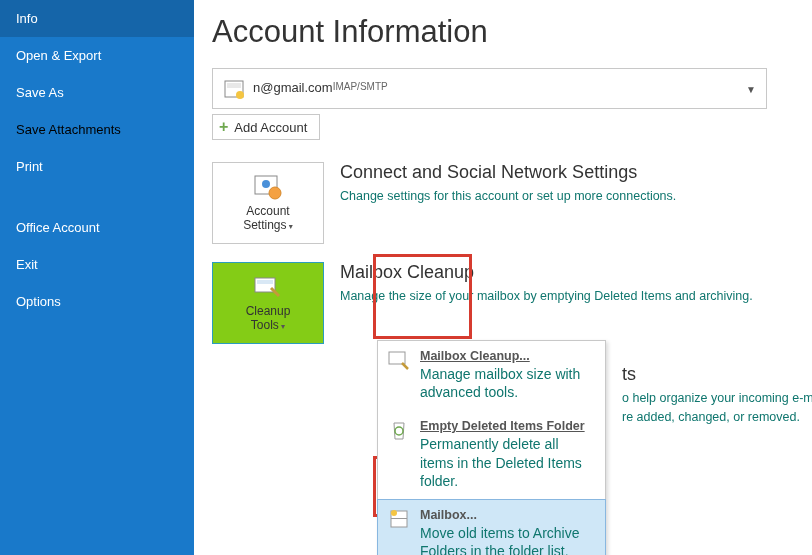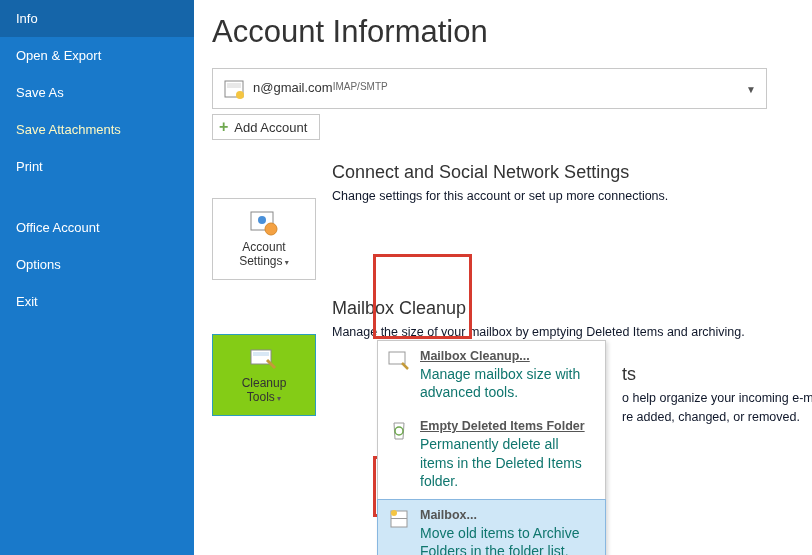--- a/index.html
+++ b/index.html
@@ -1,36 +1,36 @@
 <!DOCTYPE html>
 <html><head>
 <meta charset="utf-8">
 <style>
   * { box-sizing: border-box; margin: 0; padding: 0; }
   body { font-family: "Segoe UI", Tahoma, sans-serif; font-size: 13px; color: #333; background: #fff; width: 812px; height: 555px; overflow: hidden; display: flex; }
   .sidebar { width: 194px; background: #1979ca; color: #fff; display: flex; flex-direction: column; }
   .sidebar-item { padding: 11px 16px; cursor: pointer; font-size: 13px; }
   .sidebar-item.selected { background: #1565a9; }
-  .sidebar-item.disabled { color: #fef9c3; }
+  .sidebar-item.disabled { color: #000000; }
   .sidebar-gap { height: 24px; }
   .content { flex: 1; padding: 14px 20px 0 18px; position: relative; }
   .page-title { font-size: 31px; font-weight: 300; color: #333; margin-bottom: 18px; }
   .account-dropdown { display: flex; align-items: center; border: 1px solid #c8c8c8; width: 555px; height: 41px; padding: 4px 8px; position: relative; }
   .account-dropdown .acct-icon-wrap { width: 26px; height: 28px; display:flex; align-items:center; justify-content:center; }
   .account-dropdown .acct-text { display: flex; flex-direction: row; margin-left: 6px; line-height: 1.1; }
   .account-dropdown .caret { position: absolute; right: 10px; top: 50%; transform: translateY(-50%); font-size: 10px; color: #555; }
   .add-account-btn { display: flex; align-items: center; border: 1px solid #c8c8c8; height: 26px; padding: 0 12px 0 6px; margin-top: 5px; cursor: pointer; gap:6px; }
   .add-account-btn .plus { color:#6fa84f; font-size:16px; font-weight:bold; line-height:1; }
   .section { display: flex; margin-top: 22px; gap: 16px; }
-  .big-btn { width: 104px; height: 82px; border: 1px solid #c8c8c8; display: flex; flex-direction: column; align-items: center; justify-content: center; gap: 4px; cursor: pointer; position: relative; flex-shrink: 0; margin-top: 36px; }
+  .big-btn { width: 112px; height: 82px; border: 1px solid #c8c8c8; display: flex; flex-direction: column; align-items: center; justify-content: center; gap: 4px; cursor: pointer; position: relative; flex-shrink: 0; }
   .big-btn .label { font-size: 12px; text-align: center; line-height: 1.2; }
   .big-btn .caret-dn { font-size: 8px; color:#555; }
   .section-body { flex: 1; }
   .section-title { font-size: 18px; font-weight: 400; color: #333; margin-bottom: 4px; }
-  .section-desc { font-size: 12.5px; color: #0f172a; line-height: 1.5; }
+  .section-desc { font-size: 12.5px; color: #0f766e; line-height: 1.5; }
   .bullet-row { display: flex; align-items: flex-start; gap: 10px; margin-top: 6px; }
   .bullet-mark { width: 7px; height: 7px; background: #bdbdbd; margin-top: 5px; }
   .highlight-box { position: absolute; border: 3px solid #d63b2f; pointer-events: none; }
   .cleanup-hl { left: 179px; top: 254px; width: 99px; height: 85px; }
   .archive-hl { left: 179px; top: 456px; width: 229px; height: 61px; }
   .big-btn.selected-outline { border: 1px solid #2b9dbd; background: #84cc16; }
   .dropdown-menu { position: absolute; left: 183px; top: 340px; width: 229px; border: 1px solid #c8c8c8; background: #fff; box-shadow: 2px 2px 4px rgba(0,0,0,0.15); }
   .menu-item { display: flex; padding: 8px 10px 10px 10px; gap: 10px; cursor: pointer; }
   .menu-item.hover { background: #cfe7f7; border: 1px solid #88b7e0; margin:-1px; }
   .menu-icon { width: 22px; height: 22px; flex-shrink:0; display:flex; align-items:center; justify-content:center; }
@@ -44,22 +44,22 @@
 <body>
 
 <div class="sidebar">
   <div class="sidebar-item selected">Info</div>
   <div class="sidebar-item">Open &amp; Export</div>
   <div class="sidebar-item">Save As</div>
   <div class="sidebar-item disabled">Save Attachments</div>
   <div class="sidebar-item">Print</div>
   <div class="sidebar-gap"></div>
   <div class="sidebar-item">Office Account</div>
+  <div class="sidebar-item">Exit</div>
   <div class="sidebar-item">Options</div>
-  <div class="sidebar-item">Exit</div>
 </div>
 
 <div class="content">
   <div class="page-title">Account Information</div>
 
   <div class="account-dropdown">
     <span class="acct-icon-wrap small-icon">
       <svg width="22" height="22" viewBox="0 0 22 22">
           <rect x="2" y="3" width="18" height="16" fill="#fff" stroke="#888"></rect>
           <rect x="4" y="5" width="14" height="5" fill="#e8e8e8"></rect>

